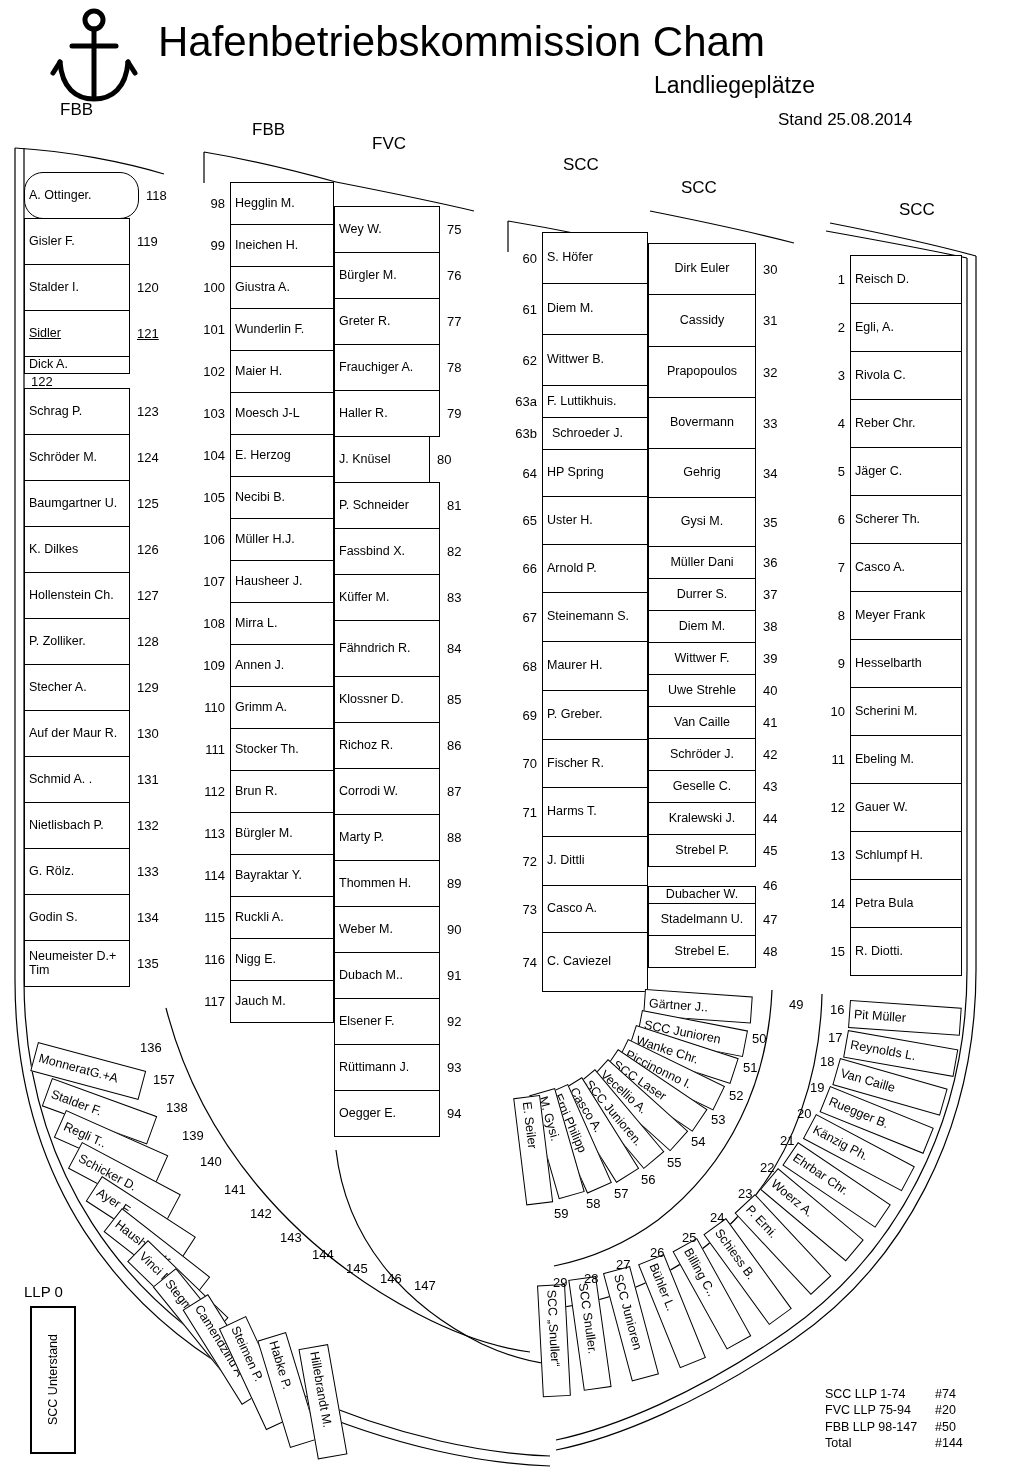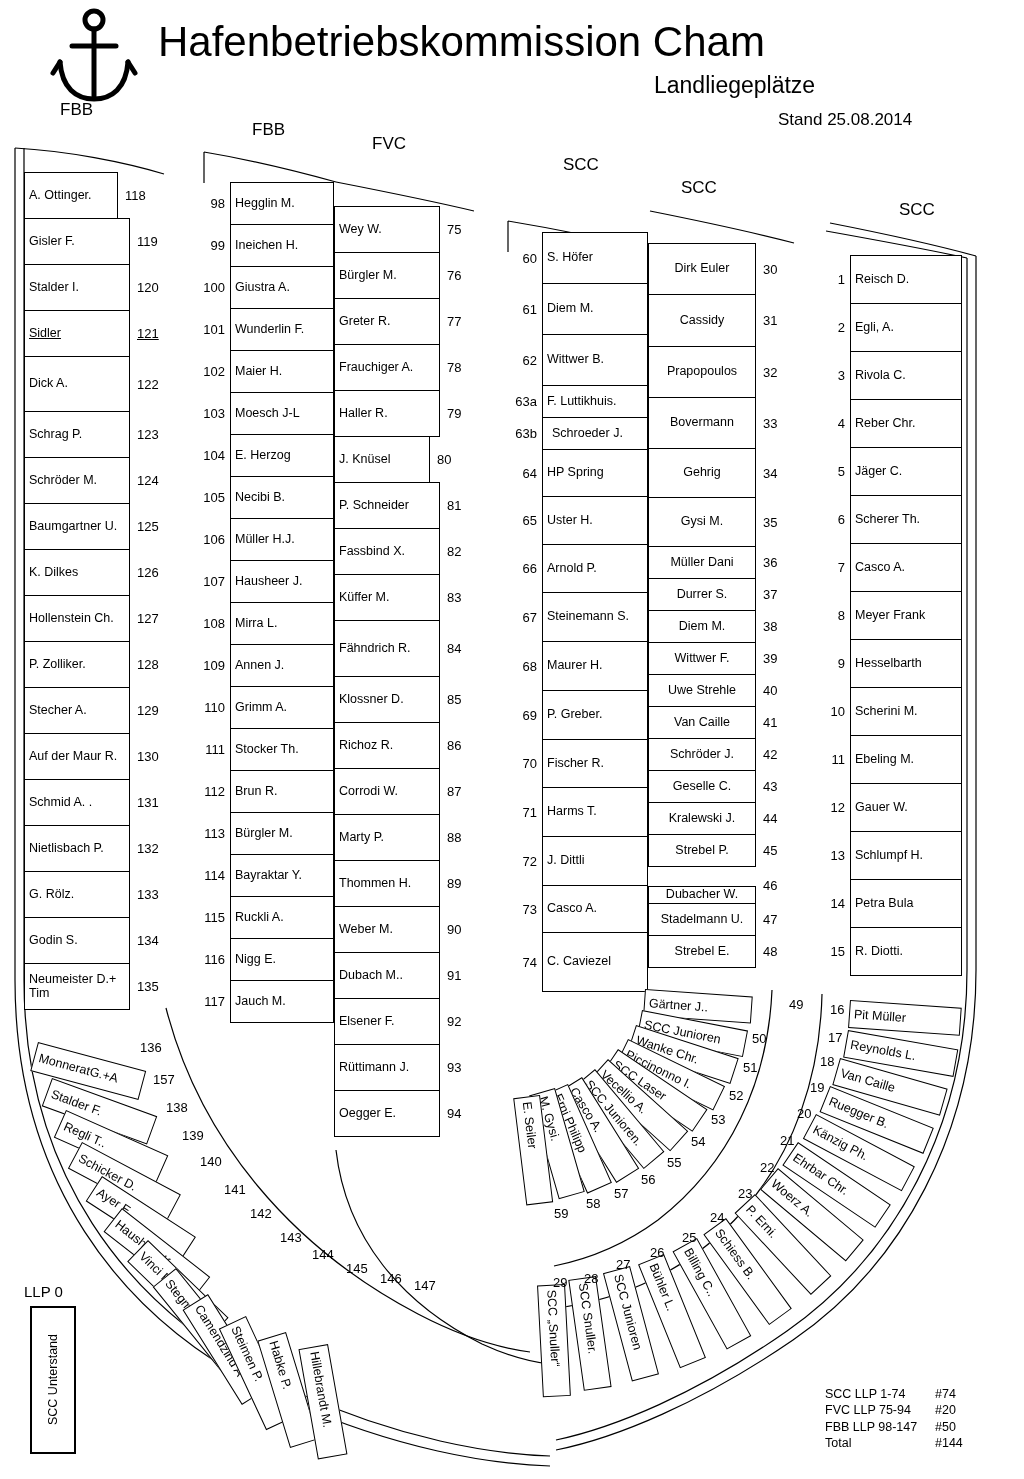--- a/index.html
+++ b/index.html
@@ -70,36 +70,36 @@
 
   <div class="seclabel" style="left:60px;top:100px">FBB</div>
   <div class="seclabel" style="left:252px;top:120px">FBB</div>
   <div class="seclabel" style="left:372px;top:134px">FVC</div>
   <div class="seclabel" style="left:563px;top:155px">SCC</div>
   <div class="seclabel" style="left:681px;top:178px">SCC</div>
   <div class="seclabel" style="left:899px;top:200px">SCC</div>
 
   <div id="col-fbb1" class="col" style="left: 24px; top: 172px;">
       <div class="brow" style="height: 47px;">
-        <div class="bname" style="width: 94px;">A. Ottinger.</div>
+        <div class="bname" style="width: 115px; border-radius: 19px;">A. Ottinger.</div>
         <div class="bnum right" style="width: 32px;">118</div>
       </div>
       <div class="brow" style="height: 47px;">
         <div class="bname" style="width: 106px;">Gisler F.</div>
         <div class="bnum right" style="width: 32px;">119</div>
       </div>
       <div class="brow" style="height: 47px;">
         <div class="bname" style="width: 106px;">Stalder I.</div>
         <div class="bnum right" style="width: 32px;">120</div>
       </div>
       <div class="brow" style="height: 47px; text-decoration: underline;">
         <div class="bname" style="width: 106px;">Sidler</div>
         <div class="bnum right" style="width: 32px;">121</div>
       </div>
-      <div class="brow" style="height: 56px;">
+      <div class="brow" style="height: 33px; flex-direction: column;">
         <div class="bname" style="width: 106px;">Dick A.</div>
         <div class="bnum right" style="width: 32px;">122</div>
       </div>
       <div class="brow" style="height: 47px;">
         <div class="bname" style="width: 106px;">Schrag P.</div>
         <div class="bnum right" style="width: 32px;">123</div>
       </div>
       <div class="brow" style="height: 47px;">
         <div class="bname" style="width: 106px;">Schröder M.</div>
         <div class="bnum right" style="width: 32px;">124</div>

